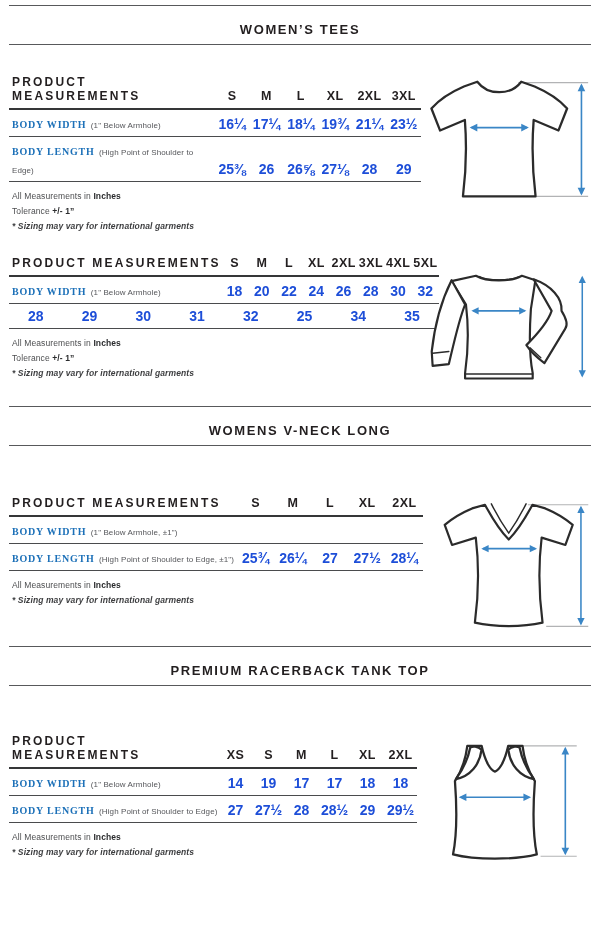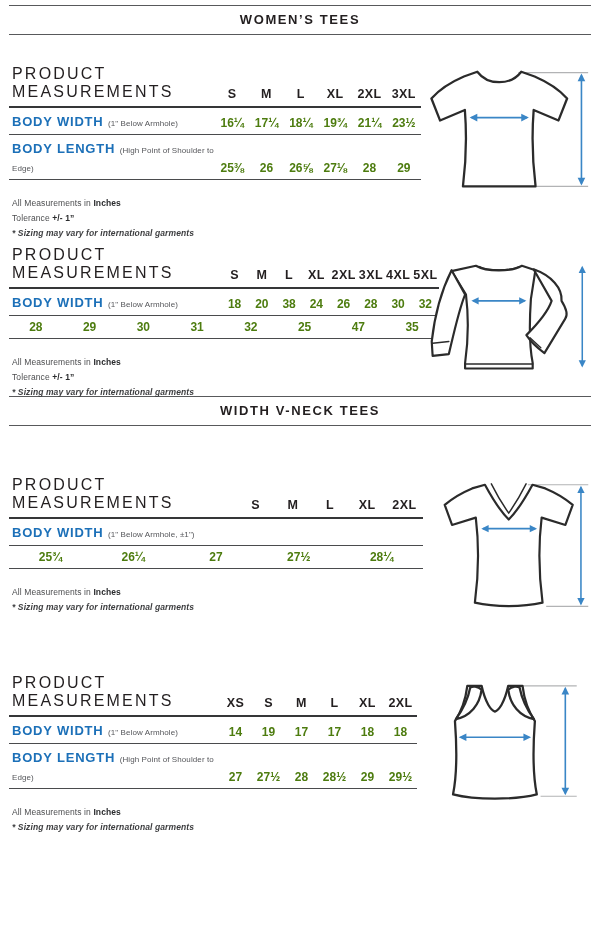--- a/index.html
+++ b/index.html
@@ -9,52 +9,52 @@
     font-family:"Liberation Sans", sans-serif; color:#231f20;
   }
   .page { width:600px; height:926px; position:relative; }
 
   
   .titlebar {
     margin:0 9px;
     border-top:1px solid #58595b;
     border-bottom:1px solid #58595b;
     text-align:center;
-    padding:6px 0 7px 0;
+    padding:16px 0 7px 0;
   }
   .titlebar h2 {
     font-size:13px; font-weight:bold; letter-spacing:1.6px; color:#231f20;
     font-family:"Liberation Sans", sans-serif;
   }
 
   .content { position:relative; margin:0 9px; }
 
   
   .mtable { background:#fff; }
   .row { display:flex; align-items:flex-end; border-bottom:1.5px solid #4a4b4d; padding:4px 0 4px 0; }
   .row.head { border-bottom:2px solid #353638; padding-bottom:5px; }
   .row-label { padding-left:3px; }
   .head .row-label {
-    font-weight:normal; font-size:16px; letter-spacing:2.2px; color:#231f20;
+    font-weight:bold; font-size:12px; letter-spacing:2.2px; color:#231f20;
   }
-  .data-label { font-weight:bold; font-size:13px; letter-spacing:0.8px; color:#1c70b8; }
+  .data-label { font-weight:bold; font-size:10px; letter-spacing:0.8px; color:#1c70b8;font-family:Liberation Serif, serif; }
   .sub { font-size:8px; color:#55565a; font-weight:normal; letter-spacing:0.1px; }
   .cells { flex:1; display:flex; }
   .cell { flex:1; text-align:center; }
   .cell.size { font-weight:bold; font-size:12.5px; color:#231f20; letter-spacing:0.4px; }
-  .cell.val { font-weight:bold; font-size:12px; color:#4d7c0f; }
+  .cell.val { font-weight:bold; font-size:14px; color:#1d4ed8; }
 
   
   .sec-a .mtable { width:412px; } .sec-a .row-label { flex:0 0 206px; }
   .sec-b .mtable { width:430px; } .sec-b .row-label { flex:0 0 212px; }
   .sec-c .mtable { width:414px; } .sec-c .row-label { flex:0 0 228px; }
   .sec-d .mtable { width:408px; } .sec-d .row-label { flex:0 0 210px; }
 
   
-  .notes { margin-top:16px; padding-left:3px; }
+  .notes { margin-top:7px; padding-left:3px; }
   .notes p { font-size:8.5px; color:#4d4e50; line-height:1.75; letter-spacing:0.1px; }
   .notes b { color:#2b2c2e; }
   .notes .italic { font-style:italic; font-weight:bold; color:#3c3d3f; }
 
   
   .figure { position:absolute; right:0; }
   .sec-a .figure { top:0px; }
   .sec-b .figure { top:12px; }
   .sec-c .figure { top:2px; }
   .sec-d .figure { top:10px; }
@@ -169,37 +169,37 @@
             </div>
         </div>
         <div class="row">
           <div class="row-label">
             <span class="data-label">BODY WIDTH</span>
             <span class="sub">(1" Below Armhole)</span>
           </div>
           <div class="cells">
               <div class="cell val">18</div>
               <div class="cell val">20</div>
-              <div class="cell val">38</div>
+              <div class="cell val">22</div>
               <div class="cell val">24</div>
               <div class="cell val">26</div>
               <div class="cell val">28</div>
               <div class="cell val">30</div>
               <div class="cell val">32</div>
             </div>
         </div>
         <div class="row">
           <div class="cells">
               <div class="cell val">28</div>
               <div class="cell val">29</div>
               <div class="cell val">30</div>
               <div class="cell val">31</div>
               <div class="cell val">32</div>
               <div class="cell val">25</div>
-              <div class="cell val">47</div>
+              <div class="cell val">34</div>
               <div class="cell val">35</div>
             </div>
         </div>
       </div>
       <div class="notes">
         <p><span>All Measurements in</span> <b>Inches</b></p>
         <p><span>Tolerance</span> <b>+/- 1”</b></p>
         <p class="italic">* Sizing may vary for international garments</p>
       </div>
       <div class="figure">
@@ -221,41 +221,45 @@
             <polygon class="arrow-head" points="176,13 172,21 180,21"></polygon>
             <polygon class="arrow-head" points="176,126 172,118 180,118"></polygon>
           </g>
         </svg>
       </div>
     </div>
   </section>
 
   <section id="sec2" class="sec-c">
     <div class="titlebar">
-      <h2>WIDTH V-NECK TEES</h2>
+      <h2>WOMENS V-NECK LONG</h2>
     </div>
     <div class="content">
       <div class="mtable">
         <div class="row head">
           <div class="row-label">PRODUCT MEASUREMENTS</div>
           <div class="cells">
               <div class="cell size">S</div>
               <div class="cell size">M</div>
               <div class="cell size">L</div>
               <div class="cell size">XL</div>
               <div class="cell size">2XL</div>
             </div>
         </div>
         <div class="row">
           <div class="row-label">
             <span class="data-label">BODY WIDTH</span>
             <span class="sub">(1" Below Armhole, ±1")</span>
           </div>
         </div>
         <div class="row">
+          <div class="row-label">
+            <span class="data-label">BODY LENGTH</span>
+            <span class="sub">(High Point of Shoulder to Edge, ±1")</span>
+          </div>
           <div class="cells">
               <div class="cell val">25¾</div>
               <div class="cell val">26¼</div>
               <div class="cell val">27</div>
               <div class="cell val">27½</div>
               <div class="cell val">28¼</div>
             </div>
         </div>
       </div>
       <div class="notes">
@@ -277,20 +281,23 @@
             <line class="arrow-line" x1="164" y1="12" x2="164" y2="139"></line>
             <polygon class="arrow-head" points="164,10 160,18 168,18"></polygon>
             <polygon class="arrow-head" points="164,141 160,133 168,133"></polygon>
           </g>
         </svg>
       </div>
     </div>
   </section>
 
   <section id="sec3" class="sec-d">
+    <div class="titlebar">
+      <h2>PREMIUM RACERBACK TANK TOP</h2>
+    </div>
     <div class="content">
       <div class="mtable">
         <div class="row head">
           <div class="row-label">PRODUCT MEASUREMENTS</div>
           <div class="cells">
               <div class="cell size">XS</div>
               <div class="cell size">S</div>
               <div class="cell size">M</div>
               <div class="cell size">L</div>
               <div class="cell size">XL</div>

